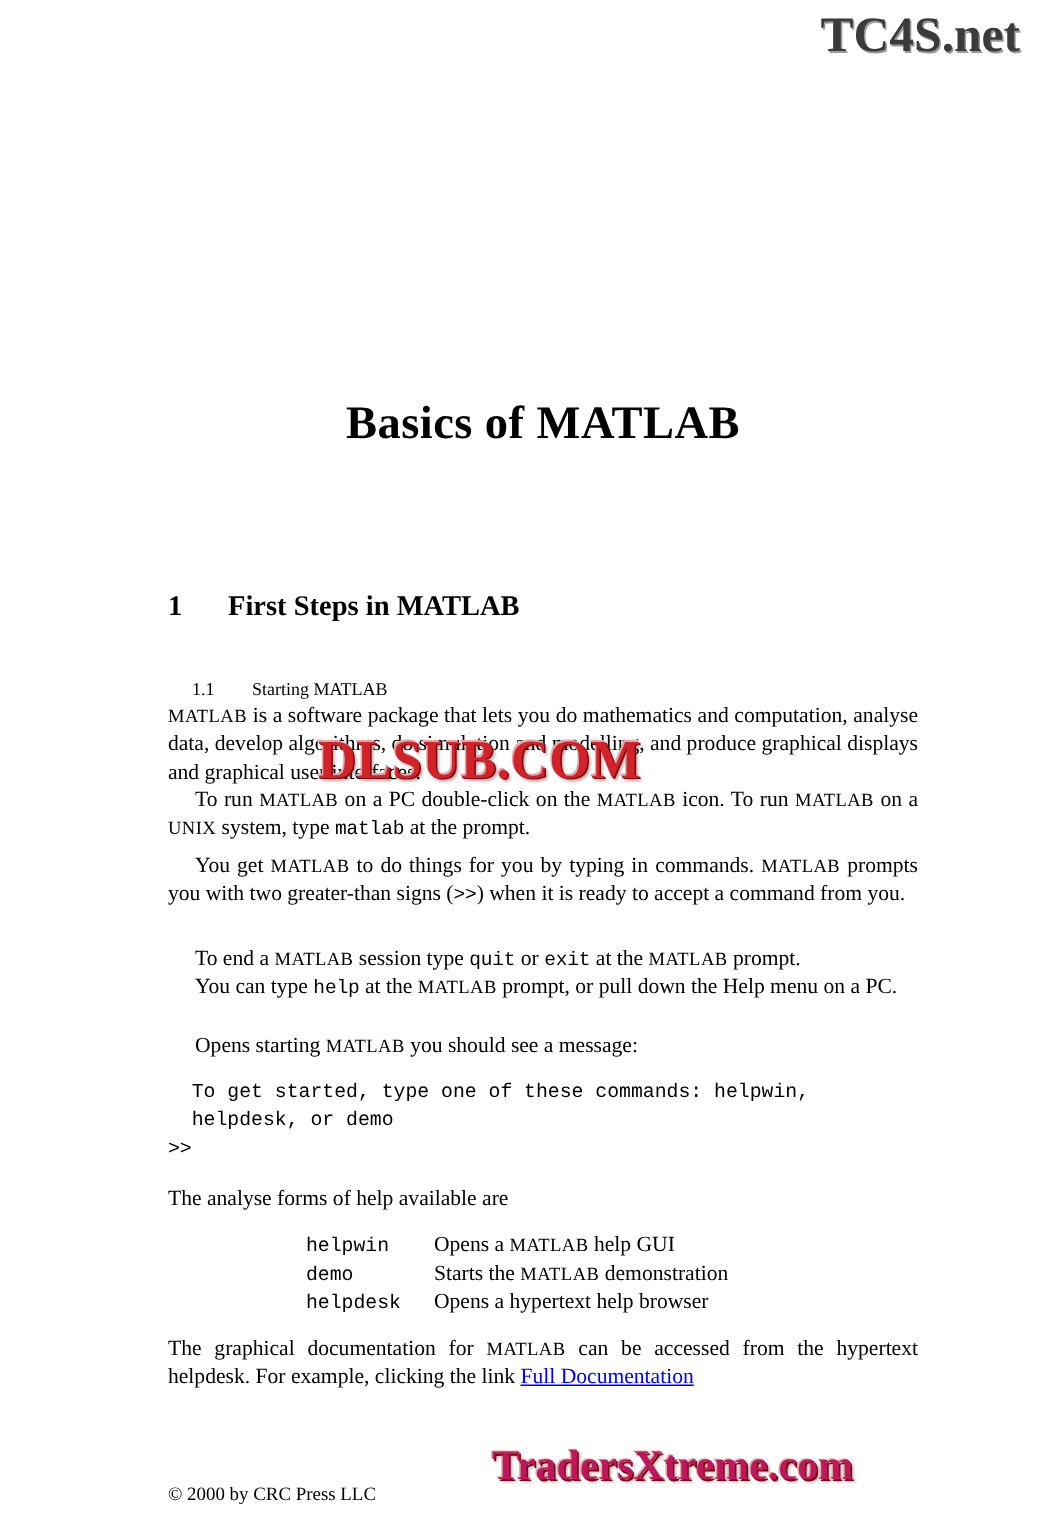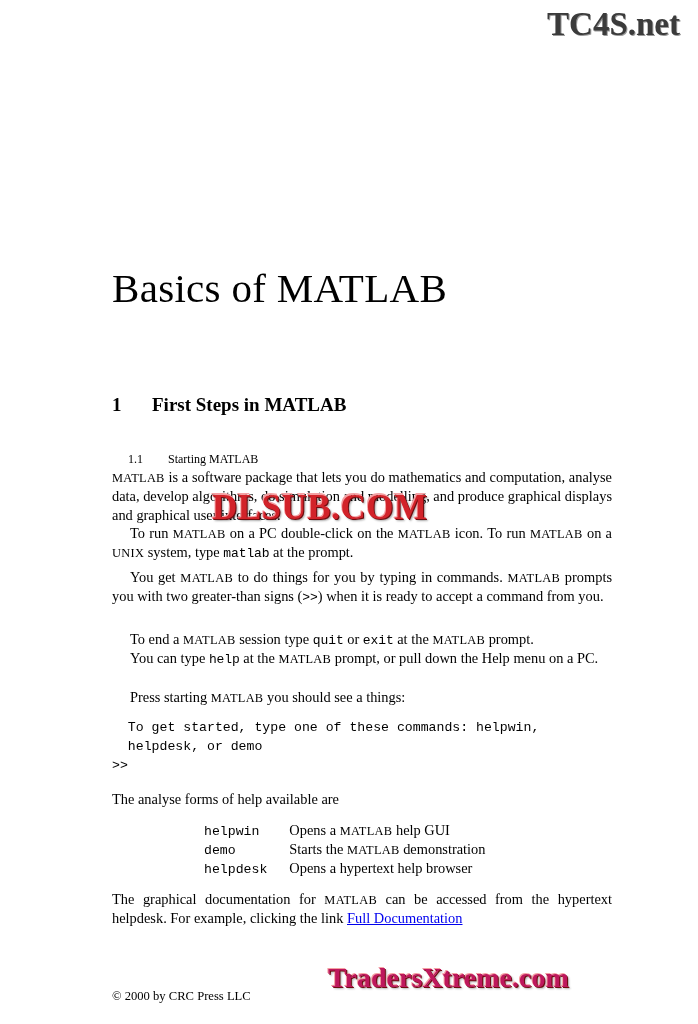--- a/index.html
+++ b/index.html
@@ -73,23 +73,23 @@
     width: 500px;
   }
 
   h1.doc-title {
     margin: 0;
     padding: 0;
     position: absolute;
     left: 0;
     top: 264px;
     width: 500px;
-    text-align: left;
-    font-size: 41px;
-    font-weight: normal;
+    text-align: center;
+    font-size: 31px;
+    font-weight: bold;
     letter-spacing: 0.3px;
   }
 
   .sec {
     position: absolute;
     left: 0;
     width: 500px;
   }
   .sec h2 {
     margin: 0;
@@ -195,21 +195,21 @@
 
     <div class="sec" style="top:630px;">
       <p class="body indent"><span>To end a </span><span class="sc">MATLAB</span><span> session type </span><code>quit</code><span> or </span><code>exit</code><span> at the </span><span class="sc">MATLAB</span><span> prompt.</span></p>
     </div>
 
     <div class="sec" style="top:649px;">
       <p class="body indent"><span>You can type </span><code>help</code><span> at the </span><span class="sc">MATLAB</span><span> prompt, or pull down the Help menu on a PC.</span></p>
     </div>
 
     <div class="sec" style="top:688px;">
-      <p class="body indent"><span>Press starting </span><span class="sc">MATLAB</span><span> you should see a things:</span></p>
+      <p class="body indent"><span>Opens starting </span><span class="sc">MATLAB</span><span> you should see a message:</span></p>
     </div>
 
     <div class="sec" style="top:718px;">
       <pre class="verbatim">  To get started, type one of these commands: helpwin,
   helpdesk, or demo
 &gt;&gt;</pre>
     </div>
 
     <div class="sec" style="top:790px;">
       <p class="body">The analyse forms of help available are</p>

